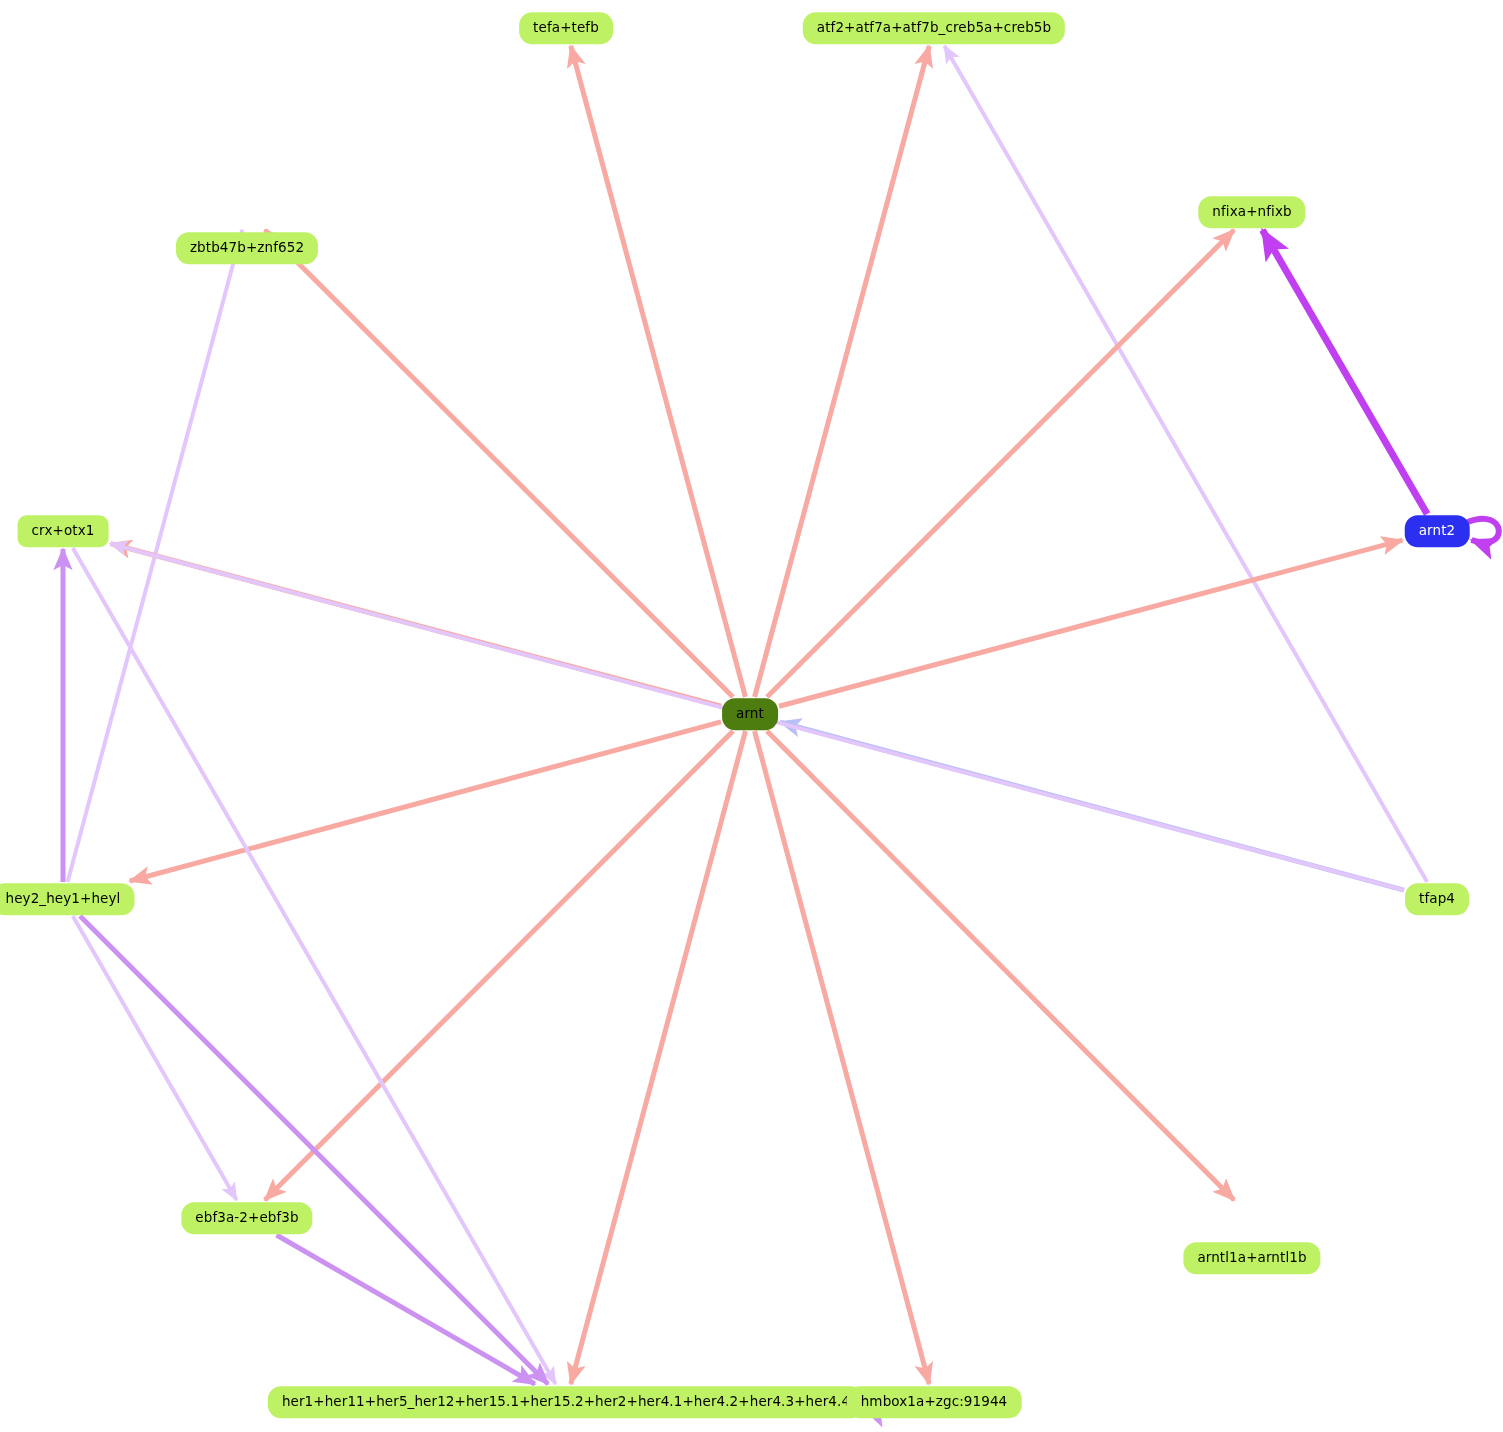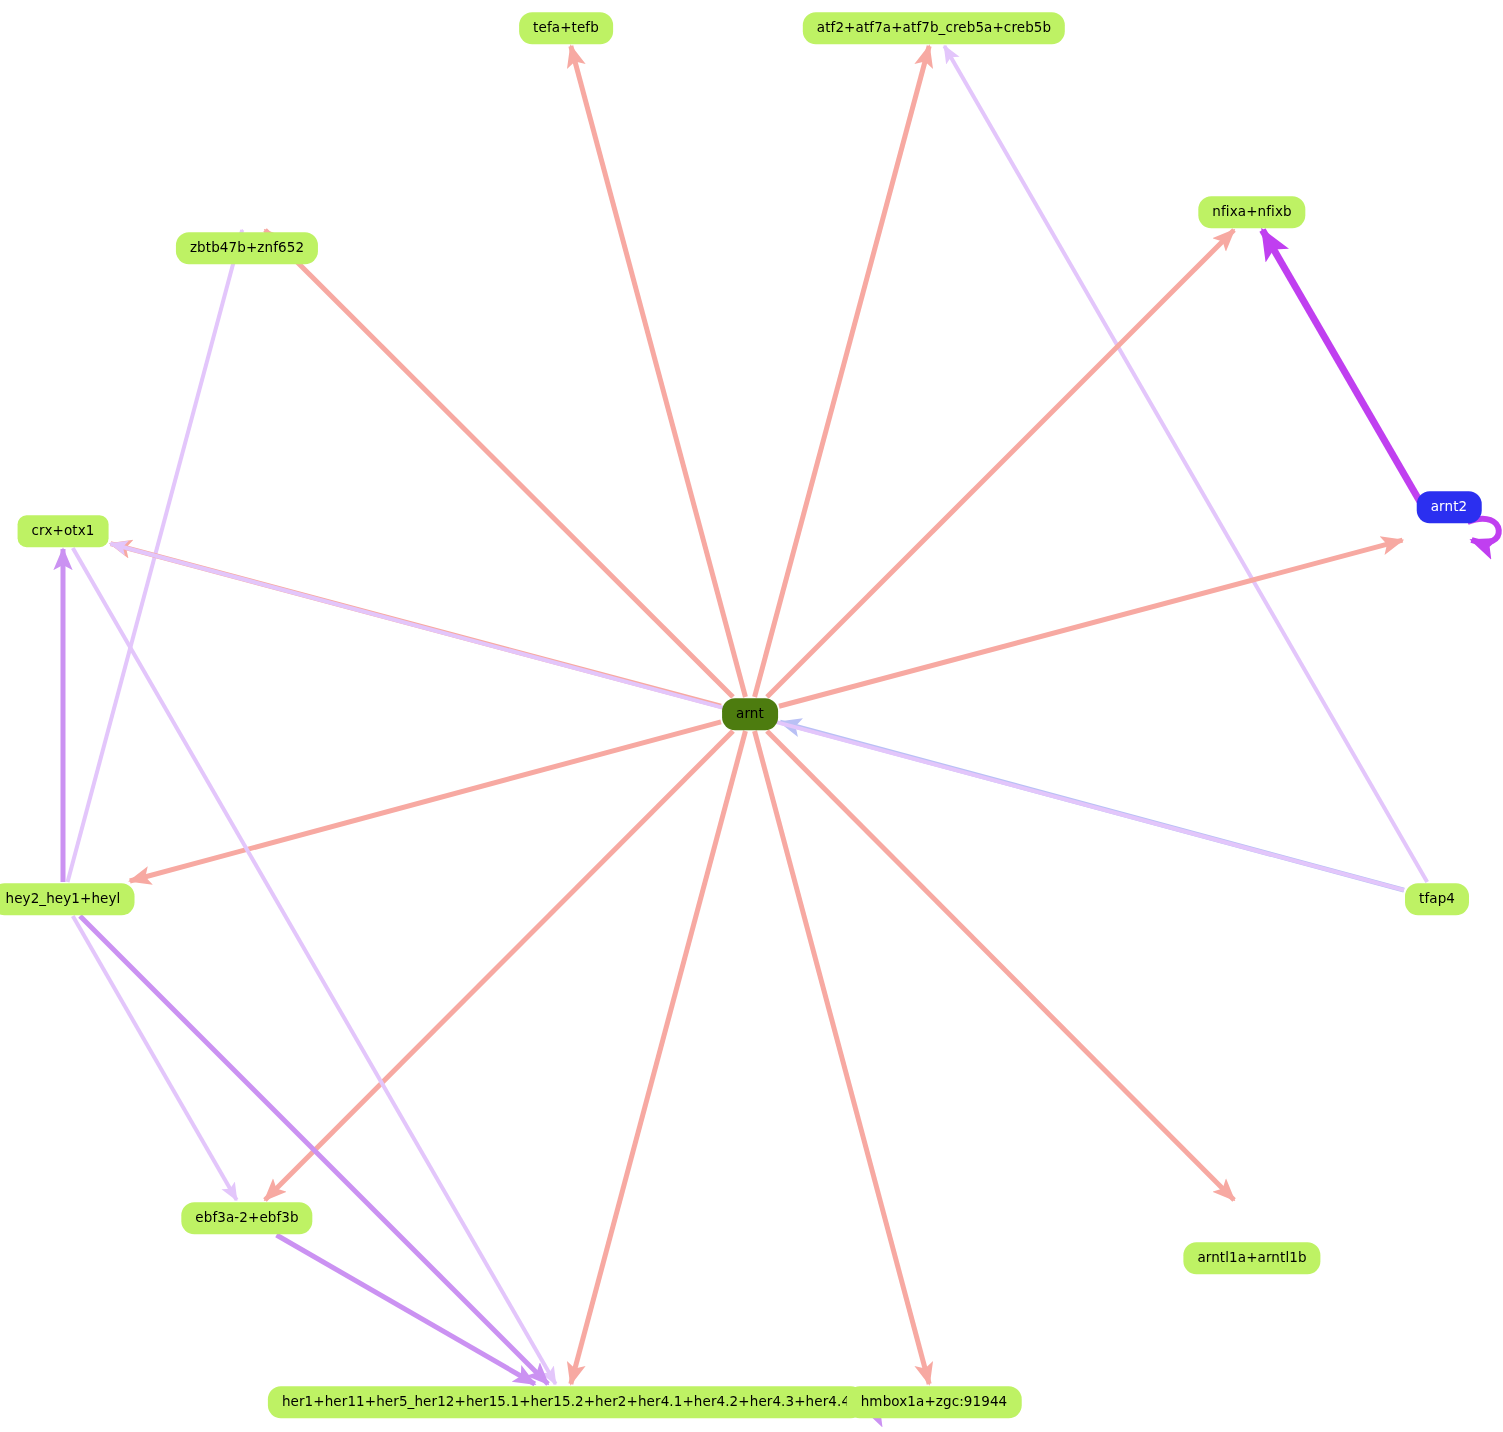--- a/index.html
+++ b/index.html
@@ -70,21 +70,21 @@
       </div>
       <div class="node blue" style="left: 247px; top: 224px; margin-top: 24px;">
         <span>zbtb47b+znf652</span>
       </div>
       <div class="node blue" style="left: 1252px; top: 212px;">
         <span>nfixa+nfixb</span>
       </div>
       <div class="node blue" style="left: 63px; top: 531px; border-radius: 9px;">
         <span>crx+otx1</span>
       </div>
-      <div class="node deepblue" style="left: 1437px; top: 507px; margin-left: 12px;">
+      <div class="node deepblue" style="left: 1437px; top: 531px;">
         <span>arnt2</span>
       </div>
       <div class="node salmon" style="left: 750px; top: 714px;">
         <span>arnt</span>
       </div>
       <div class="node blue" style="left: 63px; top: 899px;">
         <span>hey2_hey1+heyl</span>
       </div>
       <div class="node blue" style="left: 1437px; top: 899px;">
         <span>tfap4</span>

